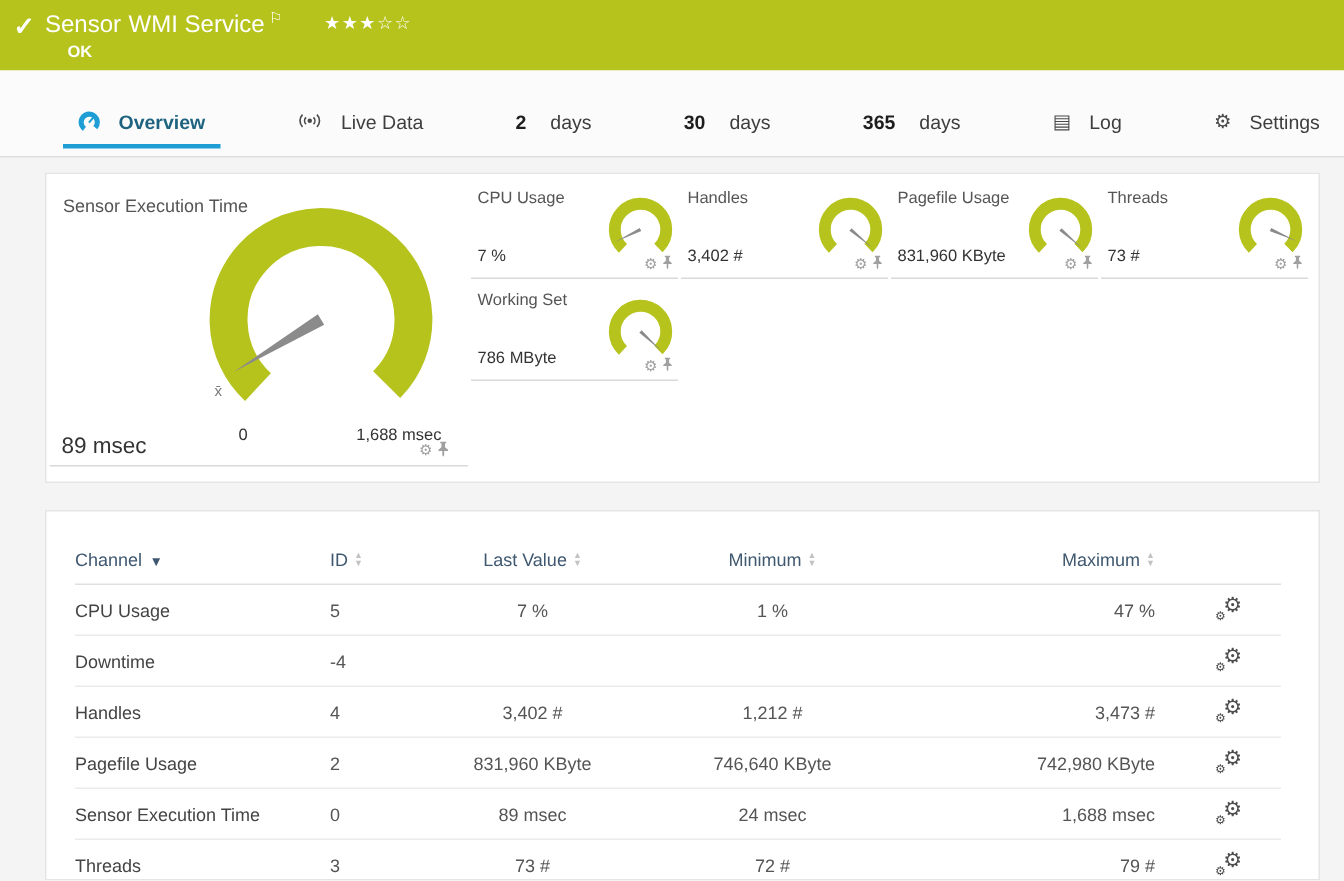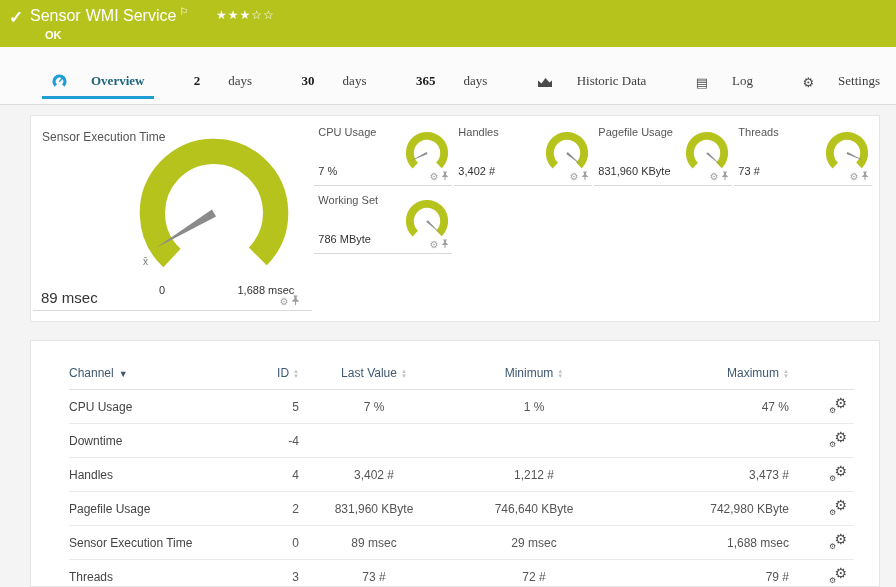--- a/index.html
+++ b/index.html
@@ -19,23 +19,23 @@
   .hdr .stars { position:absolute; left:216px; top:8px; font-size:12px; letter-spacing:1px; }
   .hdr .status { position:absolute; left:45px; top:29px; font-size:11px; font-weight:bold; }
   
   .tabbar {
     position:absolute; left:0; top:47px; width:896px; height:58px;
     background:#fbfbfb; border-bottom:1px solid #dcdcdc;
     display:flex; align-items:flex-end; justify-content:space-between;
     padding:0 2px 0 38px;
   }
   .tab {
-    display:flex; align-items:flex-end; gap:24px;
+    display:flex; align-items:flex-start; gap:12px;
     font-size:13px; color:#3e3e3e; cursor:pointer;
-    padding:0 14px 15px 14px; position:relative; white-space:nowrap;font-family:Liberation Serif, serif;
+    padding:0 14px 15px 14px; position:relative; white-space:nowrap;
   }
   .tab .num { font-weight:bold; color:#1d1d1d; margin-right:4px; }
   .tab.active { color:#1e637f; font-weight:bold; }
   .tab.active::after {
     content:""; position:absolute; left:4px; right:4px; bottom:5px;
     height:3px; background:#1f9ed6;
   }
   .tico { display:inline-flex; align-items:center; color:#4a4a4a; }
   .tico.txt { font-size:13px; line-height:13px; }
   
@@ -54,26 +54,26 @@
   
   .minis { display:flex; flex-wrap:wrap; align-content:flex-start; width:566px; }
   .tile.mini { width:138px; height:68px; margin:0 2px 0 0; }
   .tile.mini .t { position:absolute; left:4px; top:8px; font-size:11px; color:#555; }
   .tile.mini .gauge { position:absolute; right:3px; top:13px; width:44px; height:44px; }
   .tile.mini .v { position:absolute; left:4px; bottom:8px; font-size:11px; color:#333; }
   .tile.mini .icons { position:absolute; right:3px; bottom:2px; }
   .icons { color:#a0a0a0; font-size:10px; display:flex; gap:3px; align-items:center; line-height:10px; }
   .icons .pin { display:inline-block; }
   
-  .table-card { left:30px; top:340px; width:850px; height:247px; padding:14px 25px 0 38px; }
+  .table-card { left:30px; top:340px; width:850px; height:247px; padding:14px 25px 0 19px; }
   table { width:100%; border-collapse:collapse; font-size:12px; color:#444; table-layout:fixed; }
   th { font-weight:normal; color:#3f5870; text-align:left; padding:11px 0 9px 0; border-bottom:1px solid #e0e0e0; }
   td { padding:7px 0; border-bottom:1px solid #ebebeb; color:#555; }
   .col-ch  { width:170px; }
-  .col-id  { width:60px;text-align:right; }
+  .col-id  { width:60px; }
   .col-lv  { width:150px; text-align:center; }
   .col-min { width:170px; text-align:center; }
   .col-max { width:170px; text-align:right; }
   .col-set { text-align:left; padding-left:40px; }
   td.col-ch { color:#444; }
   .sort-desc { font-size:9px; color:#3f5870; margin-left:5px; }
   .sort-both { display:inline-flex; flex-direction:column; font-size:6px; line-height:5px; color:#c3c3c3; margin-left:4px; vertical-align:middle; }
   .chset { position:relative; display:inline-block; width:18px; height:16px; color:#4d4d4d; cursor:pointer; }
   .chset .g1 { position:absolute; right:0; top:-2px; font-size:14px; }
   .chset .g2 { position:absolute; left:0; bottom:-2px; font-size:8px; }
@@ -94,38 +94,39 @@
   <div class="tab active">
     <span class="tico">
       <svg width="15" height="15" viewBox="0 0 15 15">
           <circle cx="7.5" cy="7.5" r="5.4" fill="none" stroke="#1f9ed6" stroke-width="3.4" pathLength="100" stroke-dasharray="76 24" transform="rotate(133 7.5 7.5)"></circle>
           <rect x="6.8" y="3" width="1.4" height="4.8" fill="#1f9ed6" transform="rotate(40 7.5 7.5)"></rect>
         </svg>
     </span>
     <span>Overview</span>
   </div>
   <div class="tab">
+    <span class="tico">
+      <svg width="17" height="13" viewBox="0 0 17 13">
+          <circle cx="8.5" cy="6.5" r="1.5" fill="#4a4a4a"></circle>
+          <path d="M6,4.2 A3.3,3.3 0 0 0 6,8.8 M3.7,2.4 A5.8,5.8 0 0 0 3.7,10.6 M11,4.2 A3.3,3.3 0 0 1 11,8.8 M13.3,2.4 A5.8,5.8 0 0 1 13.3,10.6" fill="none" stroke="#4a4a4a" stroke-width="1.1"></path>
+        </svg>
+    </span>
+    <span>Live Data</span>
+  </div>
+  <div class="tab">
     <span class="num">2</span>
     <span>days</span>
   </div>
   <div class="tab">
     <span class="num">30</span>
     <span>days</span>
   </div>
   <div class="tab">
     <span class="num">365</span>
     <span>days</span>
-  </div>
-  <div class="tab">
-    <span class="tico">
-      <svg width="16" height="13" viewBox="0 0 16 13">
-          <path d="M1,11 L1,4.5 L4.5,7.5 L8.5,2 L12.5,6.5 L15,4.5 L15,11 Z" fill="#4a4a4a"></path>
-        </svg>
-    </span>
-    <span>Historic Data</span>
   </div>
   <div class="tab">
     <span class="tico txt">▤</span>
     <span>Log</span>
   </div>
   <div class="tab">
     <span class="tico txt">⚙</span>
     <span>Settings</span>
   </div>
 </div>
@@ -288,21 +289,21 @@
         <td class="col-id">2</td>
         <td class="col-lv">831,960 KByte</td>
         <td class="col-min">746,640 KByte</td>
         <td class="col-max">742,980 KByte</td>
         <td class="col-set"><span class="chset"><span class="g1">⚙</span><span class="g2">⚙</span></span></td>
       </tr>
       <tr>
         <td class="col-ch">Sensor Execution Time</td>
         <td class="col-id">0</td>
         <td class="col-lv">89 msec</td>
-        <td class="col-min">29 msec</td>
+        <td class="col-min">24 msec</td>
         <td class="col-max">1,688 msec</td>
         <td class="col-set"><span class="chset"><span class="g1">⚙</span><span class="g2">⚙</span></span></td>
       </tr>
       <tr>
         <td class="col-ch">Threads</td>
         <td class="col-id">3</td>
         <td class="col-lv">73 #</td>
         <td class="col-min">72 #</td>
         <td class="col-max">79 #</td>
         <td class="col-set"><span class="chset"><span class="g1">⚙</span><span class="g2">⚙</span></span></td>

